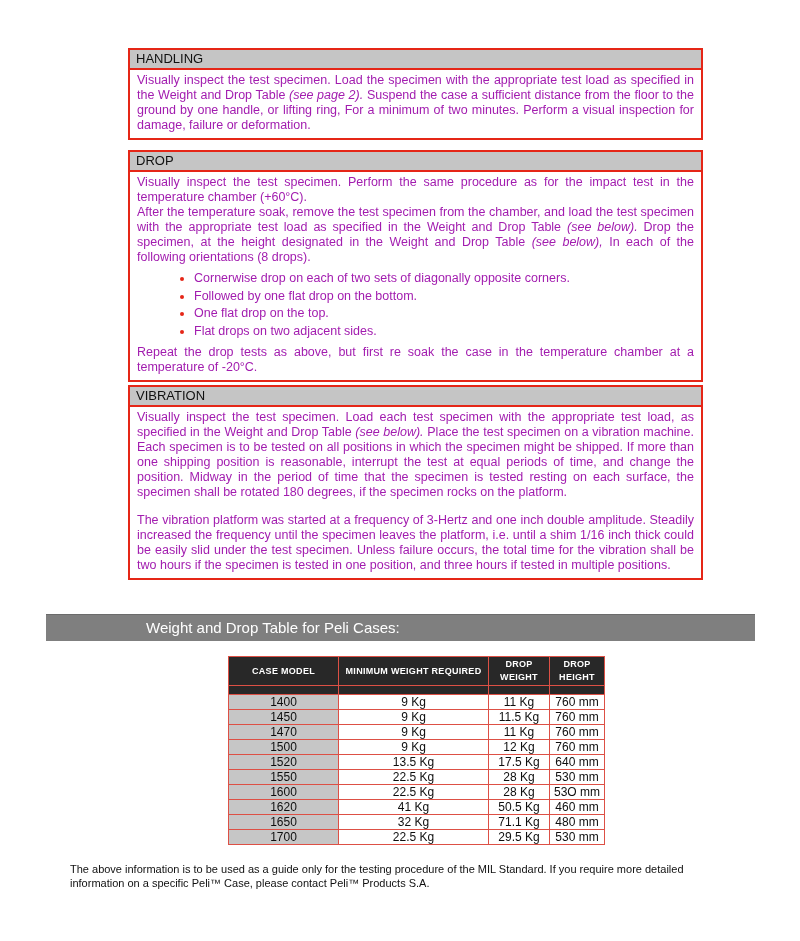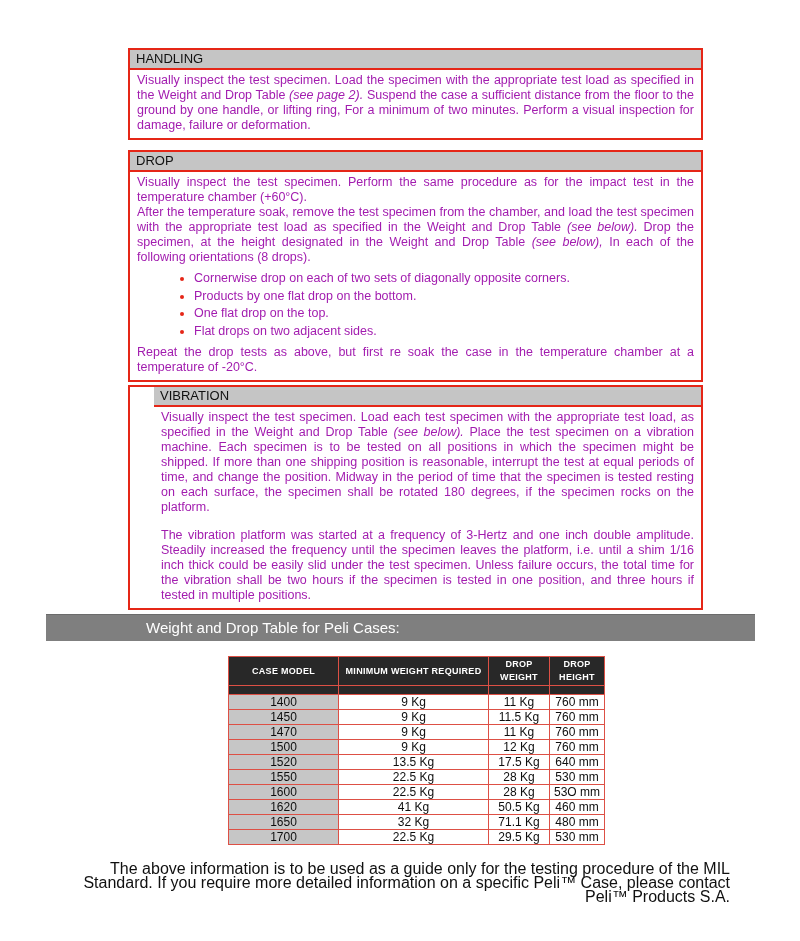--- a/index.html
+++ b/index.html
@@ -10,21 +10,21 @@
   }
   .page{position:absolute;inset:0;overflow:hidden;}
 
   
   .section{
     position:absolute;left:128px;width:575px;box-sizing:border-box;
     border:2px solid var(--box-border);background:#ffffff;
   }
   .section--handling{top:48px;}
   .section--drop{top:150px;}
-  .section--vibration{top:385px;padding-left:24px;}
+  .section--vibration{top:385px;}
   .section-header{
     background:var(--section-header-bg);
     border-bottom:2px solid var(--box-border);
     font-size:13px;line-height:16px;padding:1px 6px 1px 6px;color:#101010;
   }
   .section-body{
     padding:3px 7px 5px 7px;font-size:12.5px;line-height:15px;
     text-align:justify;color:#a21caf;
   }
   .section-body p{margin:0;}
@@ -61,21 +61,21 @@
   }
   table.drop-table tbody td{
     text-align:center;height:14px;line-height:14px;padding:0;
     border:1px solid var(--table-grid);color:#0e0e0e;
   }
   table.drop-table tbody td.model{background:var(--model-column-bg);}
 
   
   .footer{
     position:absolute;left:70px;top:862px;width:660px;
-    text-align:right;font-size:16px;line-height:14px;color:#101010;
+    text-align:left;font-size:11px;line-height:14px;color:#101010;
   }
 </style>
 </head>
 <body>
 
 <div class="page">
 
   <div>
       <div class="section section--handling">
         <div class="section-header">HANDLING</div>
@@ -83,21 +83,21 @@
           <p><span>Visually inspect the test specimen. Load the specimen with the appropriate test load as specified in the Weight and Drop Table </span><i>(see page 2).</i><span> Suspend the case a sufficient distance from the floor to the ground by one handle, or lifting ring, For a minimum of two minutes. Perform a visual inspection for damage, failure or deformation.</span></p>
         </div>
       </div>
       <div class="section section--drop">
         <div class="section-header">DROP</div>
         <div class="section-body">
           <p><span>Visually inspect the test specimen. Perform the same procedure as for the impact test in the temperature chamber (+60°C).</span></p>
           <p><span>After the temperature soak, remove the test specimen from the chamber, and load the test specimen with the appropriate test load as specified in the Weight and Drop Table </span><i>(see below).</i><span> Drop the specimen, at the height designated in the Weight and Drop Table </span><i>(see below),</i><span> In each of the following orientations (8 drops).</span></p>
           <ul class="bullets">
             <li>Cornerwise drop on each of two sets of diagonally opposite corners.</li>
-            <li>Products by one flat drop on the bottom.</li>
+            <li>Followed by one flat drop on the bottom.</li>
             <li>One flat drop on the top.</li>
             <li>Flat drops on two adjacent sides.</li>
           </ul>
           <p class="after-list"><span>Repeat the drop tests as above, but first re soak the case in the temperature chamber at a temperature of -20°C.</span></p>
         </div>
       </div>
       <div class="section section--vibration">
         <div class="section-header">VIBRATION</div>
         <div class="section-body">
           <p><span>Visually inspect the test specimen. Load each test specimen with the appropriate test load, as specified in the Weight and Drop Table </span><i>(see below).</i><span> Place the test specimen on a vibration machine. Each specimen is to be tested on all positions in which the specimen might be shipped. If more than one shipping position is reasonable, interrupt the test at equal periods of time, and change the position. Midway in the period of time that the specimen is tested resting on each surface, the specimen shall be rotated 180 degrees, if the specimen rocks on the platform.</span></p>

